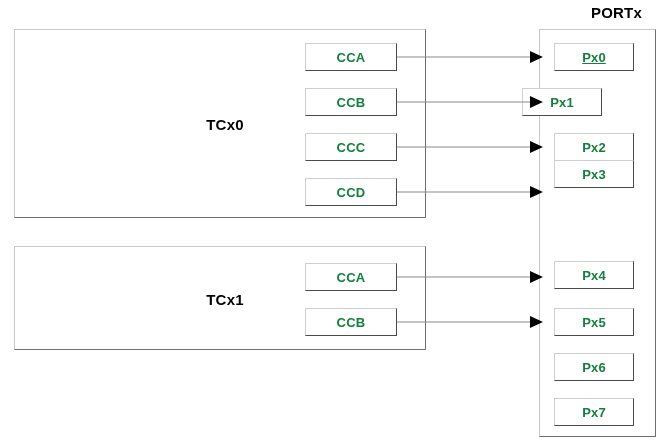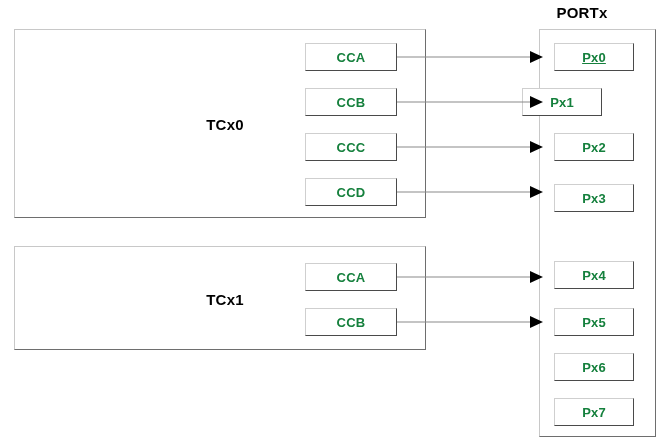--- a/index.html
+++ b/index.html
@@ -34,21 +34,21 @@
     white-space: nowrap;
     text-align: center;
   }
   .port-title {
     position: absolute;
     font-size: 15px;
     font-weight: bold;
     color: #000000;
     letter-spacing: 0.2px;
     white-space: nowrap;
-    text-align: center;
+    text-align: right;
   }
   .small-box {
     position: absolute;
     background: #ffffff;
     border: 1px solid #4a4a4a;
     border-top-color: #cfcfcf;
     border-left-color: #cfcfcf;
     box-sizing: border-box;
     display: flex;
     align-items: center;
@@ -93,21 +93,21 @@
       <div class="small-box cc-box" style="left: 305px; top: 263px;">CCA</div>
       <div class="small-box cc-box" style="left: 305px; top: 308px;">CCB</div>
     </div>
 
   <div id="port-layer">
       <div class="port-title" style="left: 522px; top: 4px; width: 120px;">PORTx</div>
       <div class="container-box" style="left: 539px; top: 29px; width: 117px; height: 408px;"></div>
       <div class="small-box px-box" style="left: 554px; top: 43px; text-decoration: underline;">Px0</div>
       <div class="small-box px-box" style="left: 522px; top: 88px;">Px1</div>
       <div class="small-box px-box" style="left: 554px; top: 133px;">Px2</div>
-      <div class="small-box px-box" style="left: 554px; top: 184px;">Px3</div>
+      <div class="small-box px-box" style="left: 554px; top: 160px;">Px3</div>
       <div class="small-box px-box" style="left: 554px; top: 261px;">Px4</div>
       <div class="small-box px-box" style="left: 554px; top: 308px;">Px5</div>
       <div class="small-box px-box" style="left: 554px; top: 353px;">Px6</div>
       <div class="small-box px-box" style="left: 554px; top: 398px;">Px7</div>
     </div>
 
   <svg class="wires" id="wires-layer" viewBox="0 0 670 447">
       <g>
         <line x1="397" y1="57" x2="530" y2="57"></line>
         <polygon points="530,51 543,57 530,63"></polygon>

